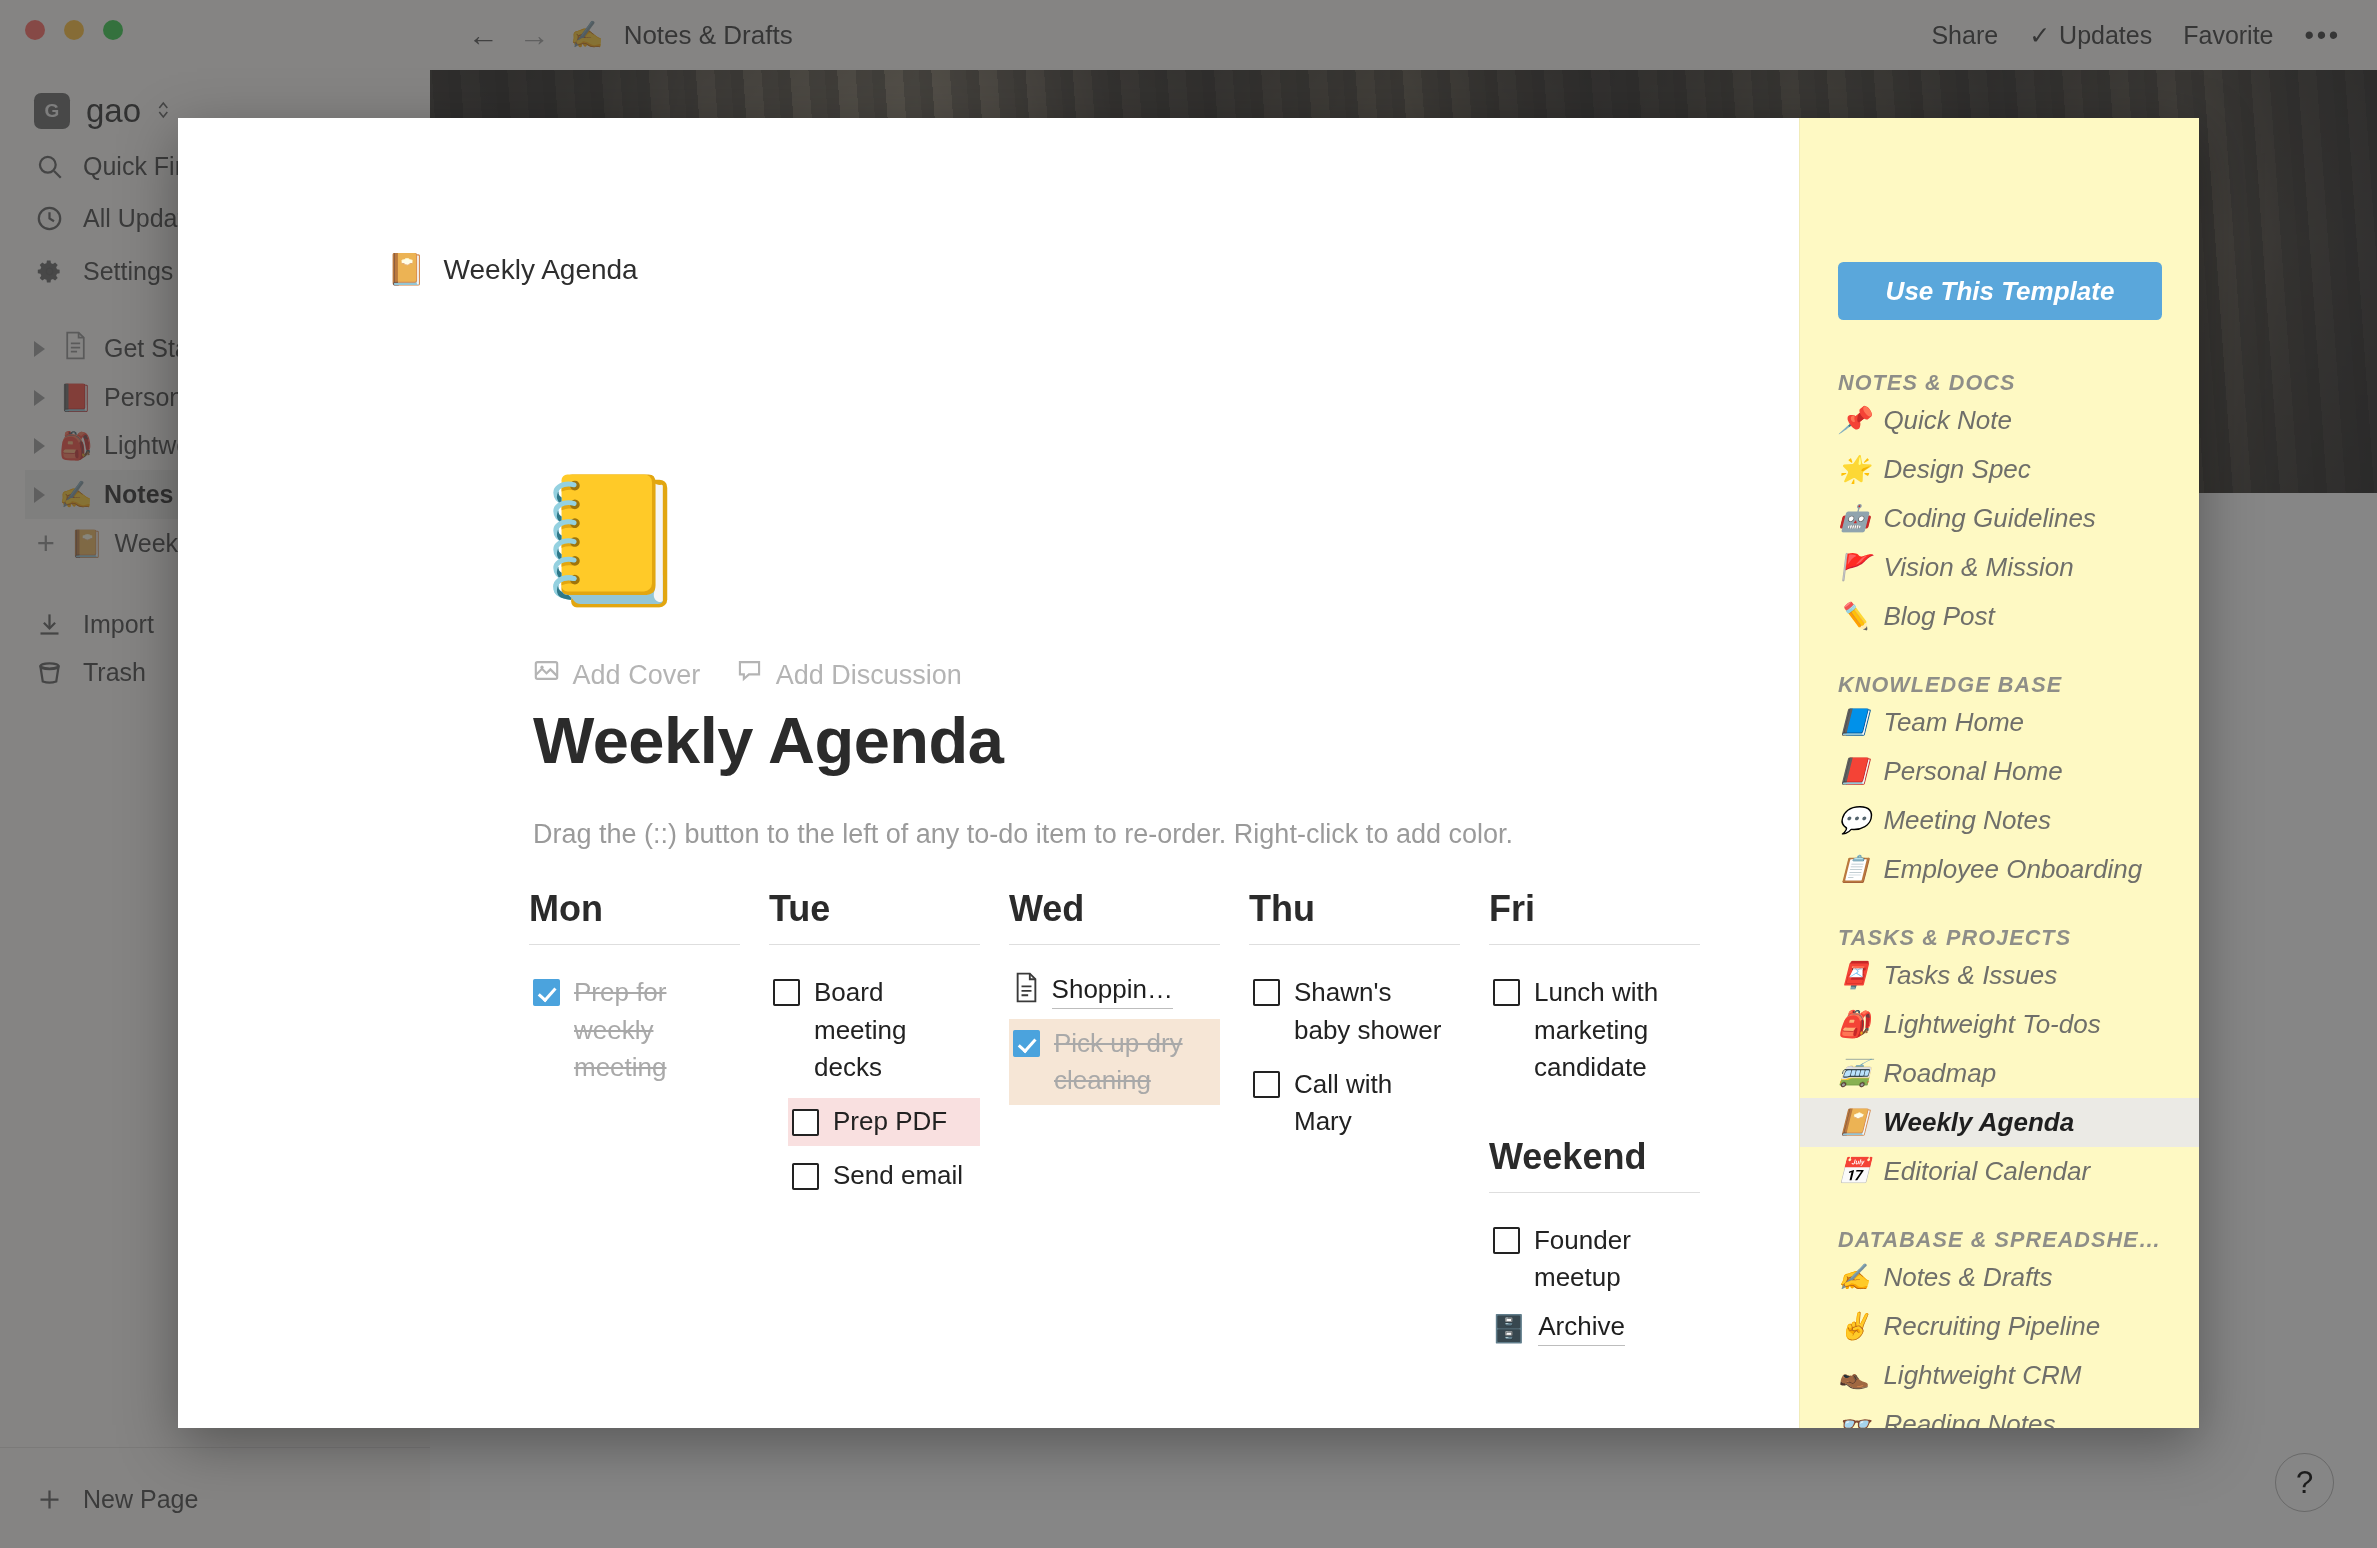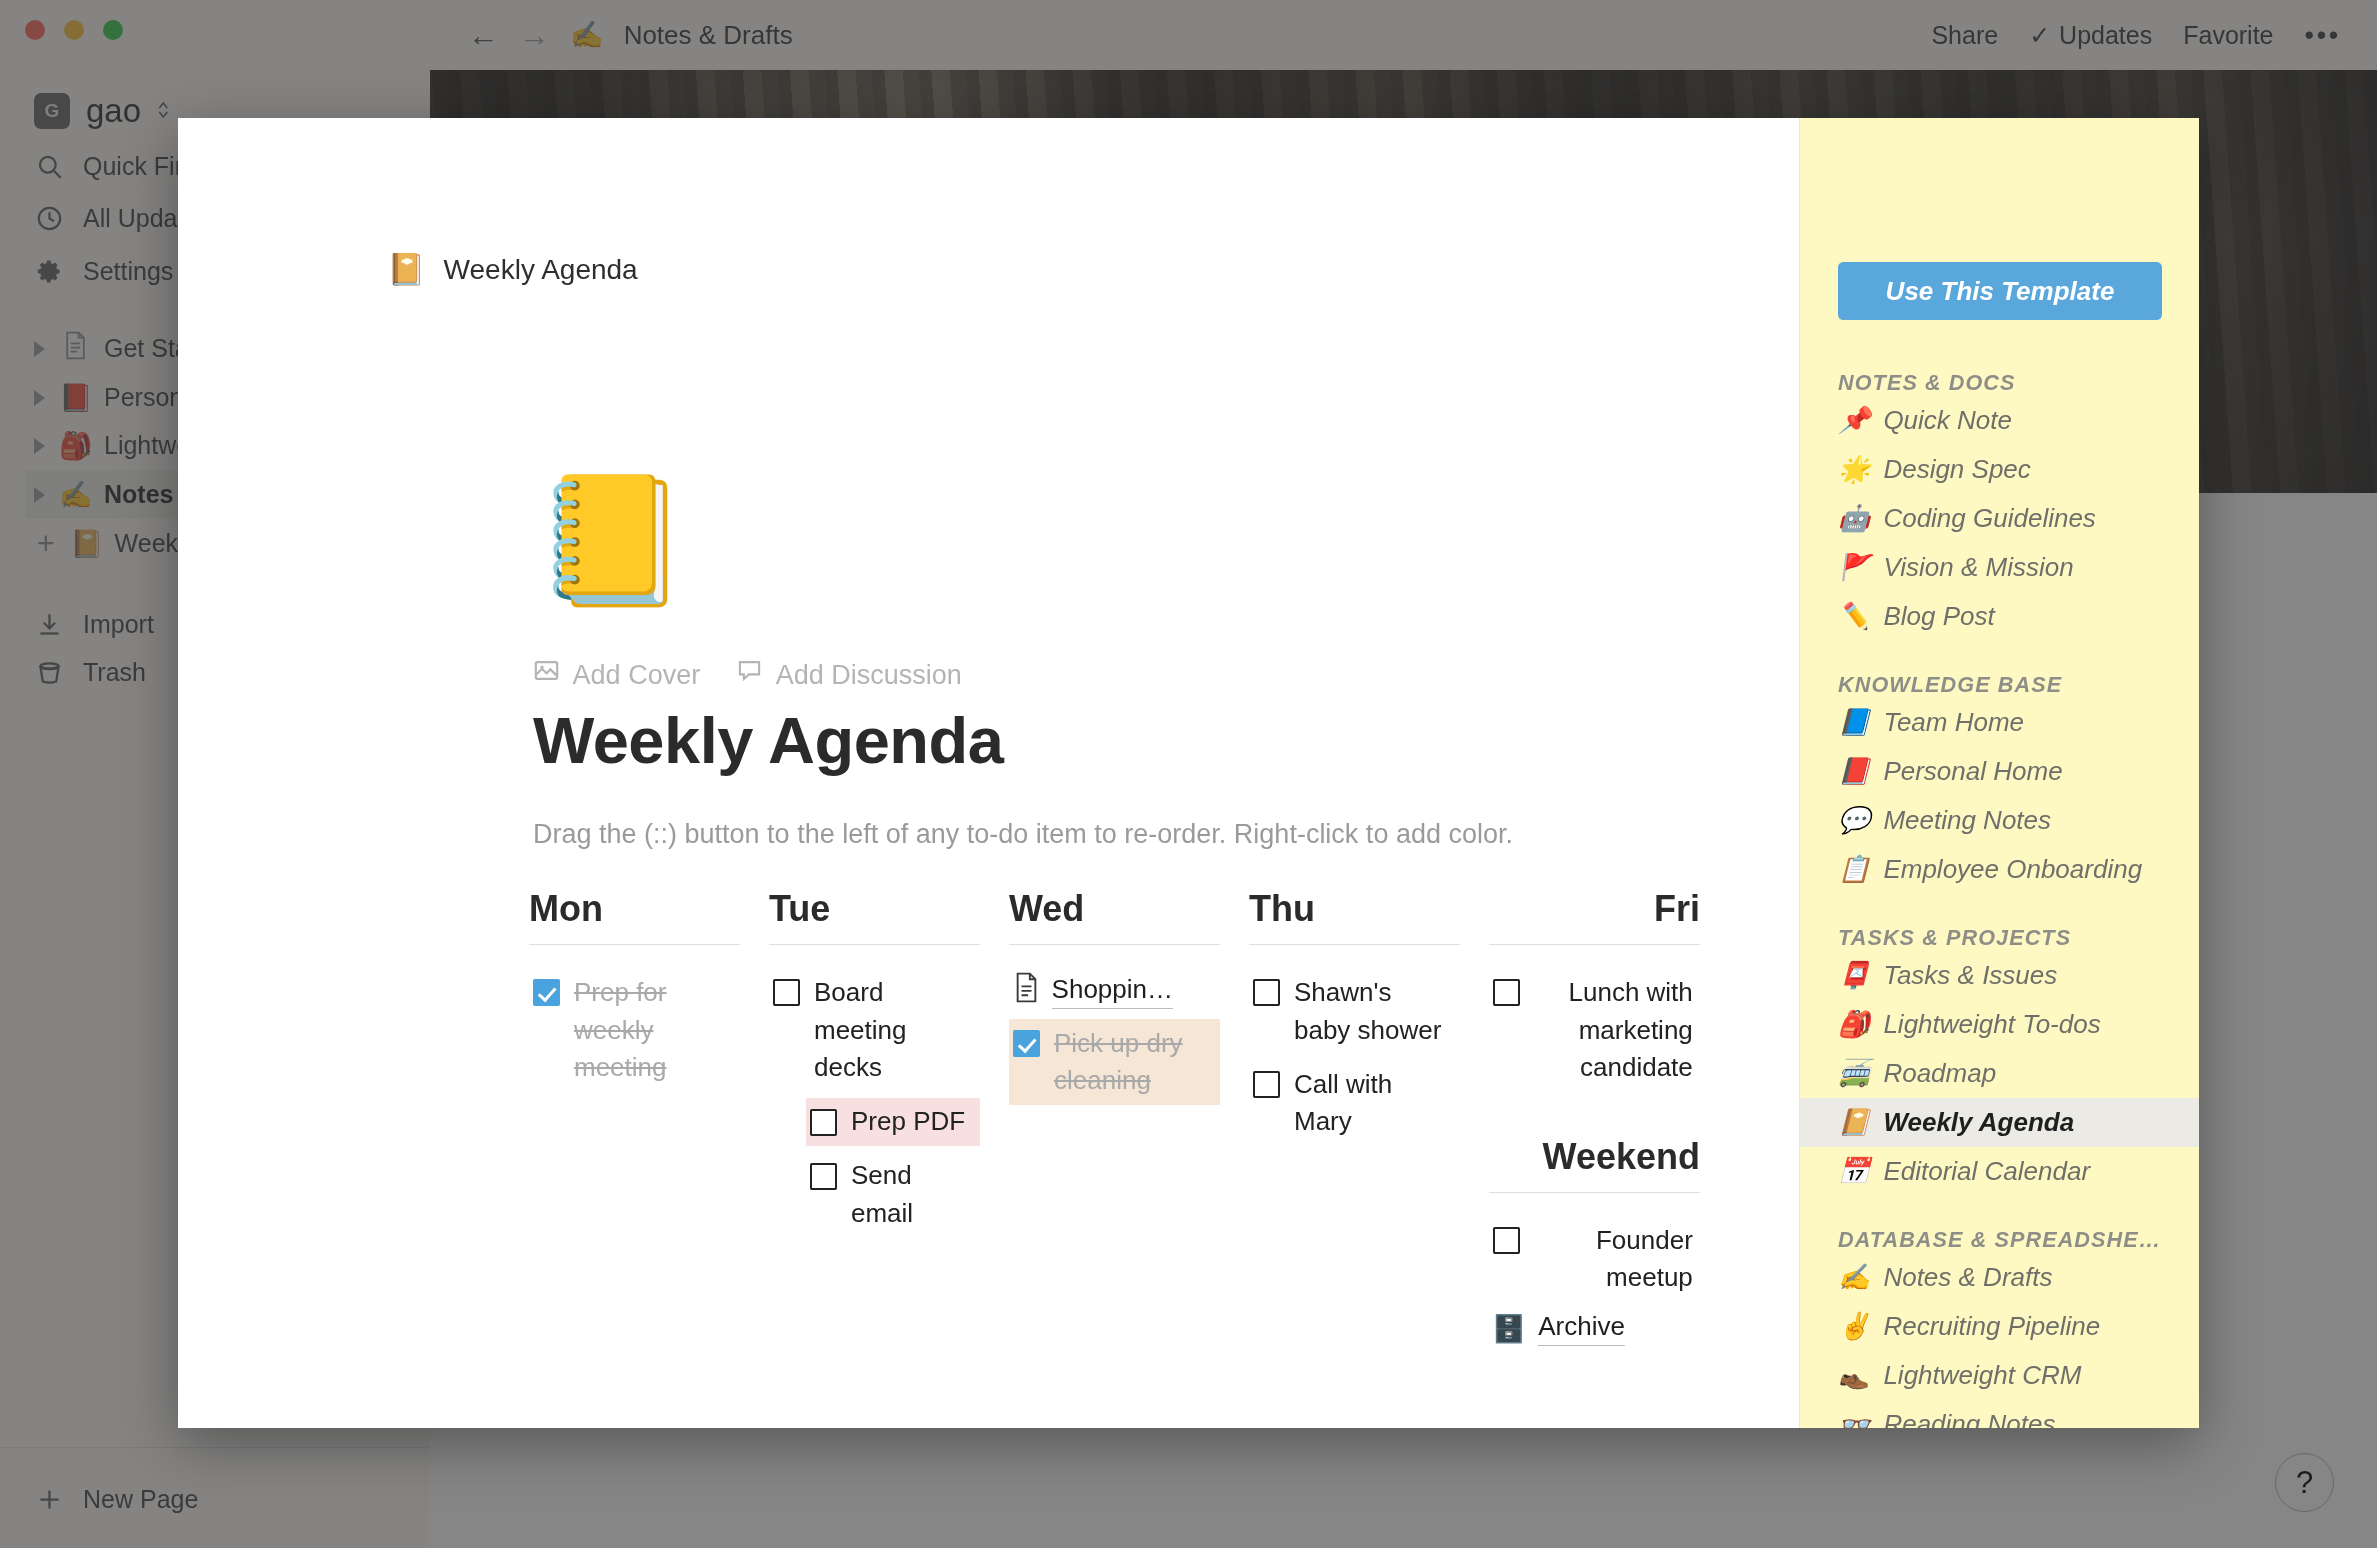--- a/index.html
+++ b/index.html
@@ -189,33 +189,33 @@
     font-size: 27px; color: #9a9a9a;
   }
 
   
   #days {
     position: absolute; left: 351px; top: 770px;
     width: 1171px;
     display: flex;
   }
   .day-col { width: 241px; margin-right: 29px; }
-  .day-col:last-child { margin-right: 0; text-align: right; }
+  .day-col:last-child { margin-right: 0; }
   .day-head {
     font-size: 36px; font-weight: 700; color: #2b2b2b;
     padding-bottom: 14.4px;
   }
   .day-rule { height: 0.9px; background: rgba(0,0,0,0.13); margin-bottom: 23.4px; width: 100%; }
 
   .todo {
     display: flex; align-items: flex-start; gap: 14.4px;
     padding: 5.4px 7.2px 5.4px 3.6px; margin-bottom: 5.4px;
     font-size: 26px; color: #222; line-height: 1.45;
   }
-  .todo.indent { margin-left: 37px; }
+  .todo.indent { margin-left: 19px; }
   .todo.pink { background: #f9e0e0; }
   .todo.peach { background: #f6e6d6; }
   .cb {
     flex: 0 0 auto; width: 27px; height: 27px; margin-top: 5.4px;
     border: 2.3px solid #222; background: #fff; border-radius: 1.8px;
   }
   .cb.checked {
     background: #4ba3dd; border-color: #4ba3dd;
     position: relative;
   }

